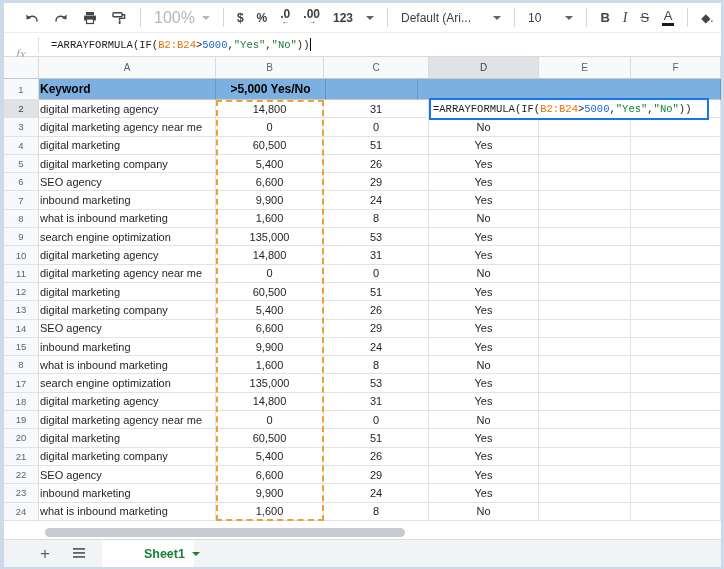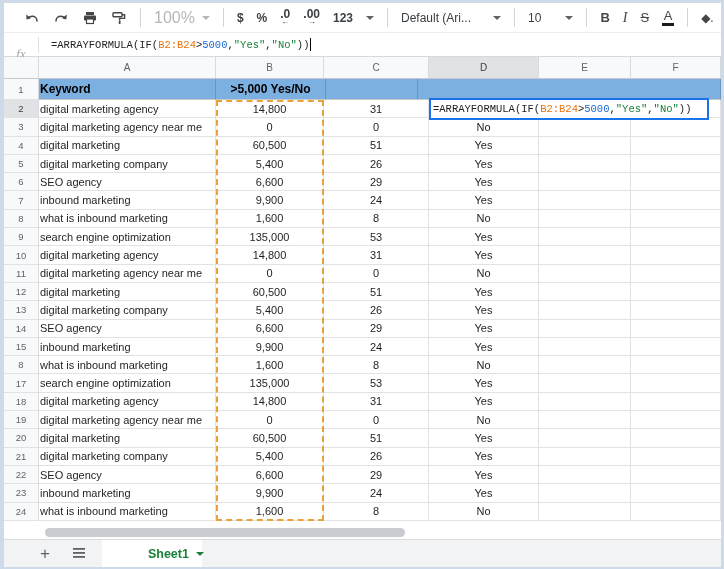--- a/index.html
+++ b/index.html
@@ -72,21 +72,21 @@
               border:2px solid #1a73e8; background:#fff; display:flex; align-items:center;
               padding-left:2px; font-family:"Liberation Mono", monospace; font-size:10.5px; color:#1d1d1d; }
 
   
   .scroll-strip { height:13px; flex:0 0 13px; background:#fff; position:relative; }
   .hthumb { position:absolute; left:41px; top:2px; width:360px; height:9px; border-radius:5px; background:#c8cbcf; }
   .sheet-bar { height:28px; flex:0 0 28px; background:#f1f3f4; border-top:1px solid #dcdcdc;
                display:flex; align-items:stretch; }
   .add-sheet { margin-left:36px; align-self:center; font-size:17px; color:#5f6368; line-height:17px; }
   .all-sheets { margin-left:22px; align-self:center; }
-  .sheet-tab { margin-left:16px; width:100px; background:#fff; display:flex; align-items:center;
+  .sheet-tab { margin-left:16px; width:92px; background:#fff; display:flex; align-items:center;
                justify-content:center; gap:7px;padding-left:48px; }
   .sheet-tab .name { color:#188038; font-weight:bold; font-size:12.5px; }
   .caret-green { width:0; height:0; border-left:4px solid transparent; border-right:4px solid transparent;
                  border-top:4px solid #188038; }
 </style>
 </head>
 <body>
 
 <div class="app">
 

